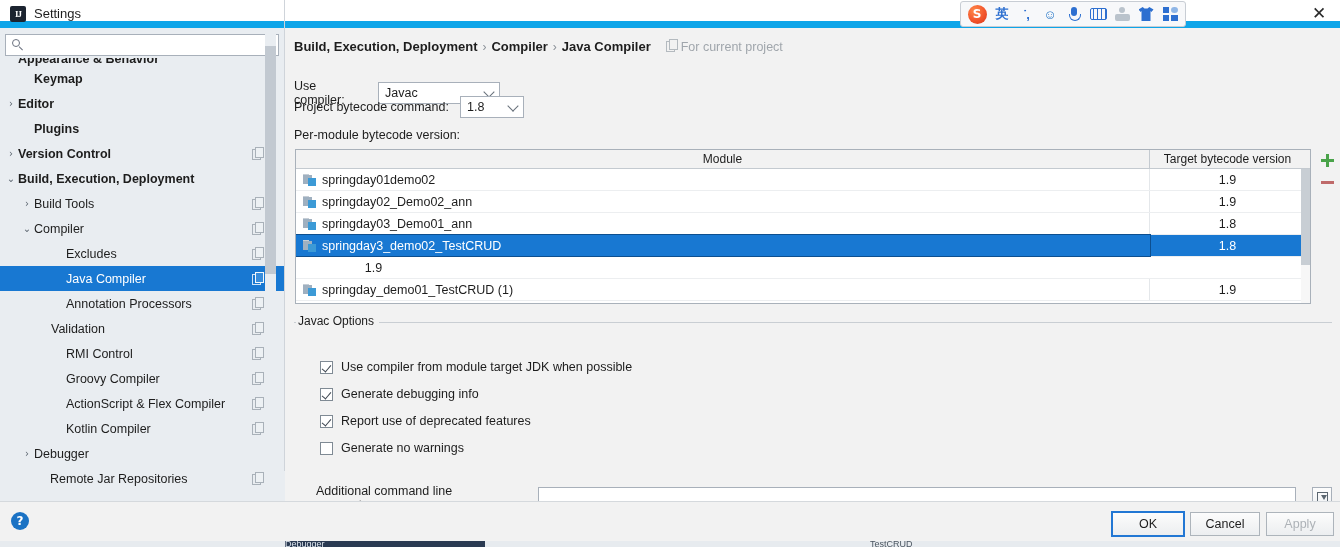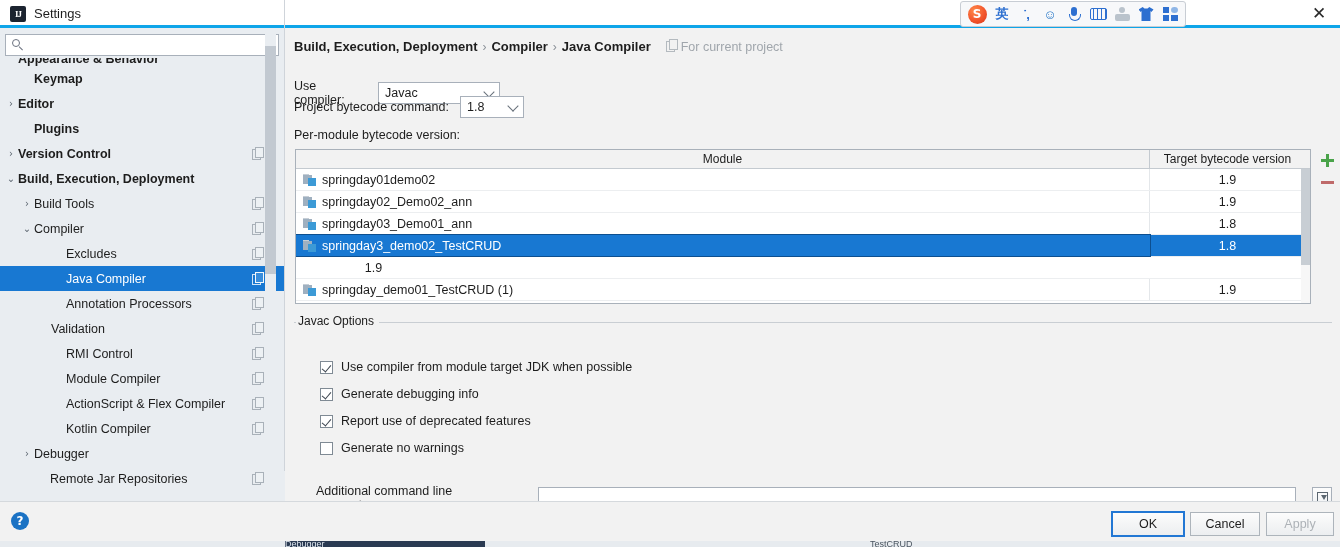--- a/index.html
+++ b/index.html
@@ -16,21 +16,21 @@
     position: relative;
     width: 1340px; height: 547px;
     background: #f2f2f2;
   }
 
   
   .titlebar {
     position: absolute; left: 0; top: 0;
     width: 1340px; height: 28px;
     background: #ffffff;
-    border-bottom: 3px solid #0ea5e9;
+    border-bottom: 7px solid #0ea5e9;
   }
   .tb-icon {
     position: absolute; left: 10px; top: 6px;
     width: 16px; height: 16px;
     background: #1c2430;
     border-radius: 2px;
     display: flex; align-items: center; justify-content: center;
     color: #ffffff; font-size: 9px; font-weight: bold;
     font-family: "Liberation Serif", serif;
     letter-spacing: -1px;
@@ -560,21 +560,21 @@
           <span class="lbl">Validation</span>
           <span class="copyicon"></span>
         </div>
         <div class="row" style="padding-left: 52px;">
           <span class="arrow"></span>
           <span class="lbl">RMI Control</span>
           <span class="copyicon"></span>
         </div>
         <div class="row" style="padding-left: 52px;">
           <span class="arrow"></span>
-          <span class="lbl">Module Compiler</span>
+          <span class="lbl">Groovy Compiler</span>
           <span class="copyicon"></span>
         </div>
         <div class="row" style="padding-left: 52px;">
           <span class="arrow"></span>
           <span class="lbl">ActionScript &amp; Flex Compiler</span>
           <span class="copyicon"></span>
         </div>
         <div class="row" style="padding-left: 52px;">
           <span class="arrow"></span>
           <span class="lbl">Kotlin Compiler</span>

